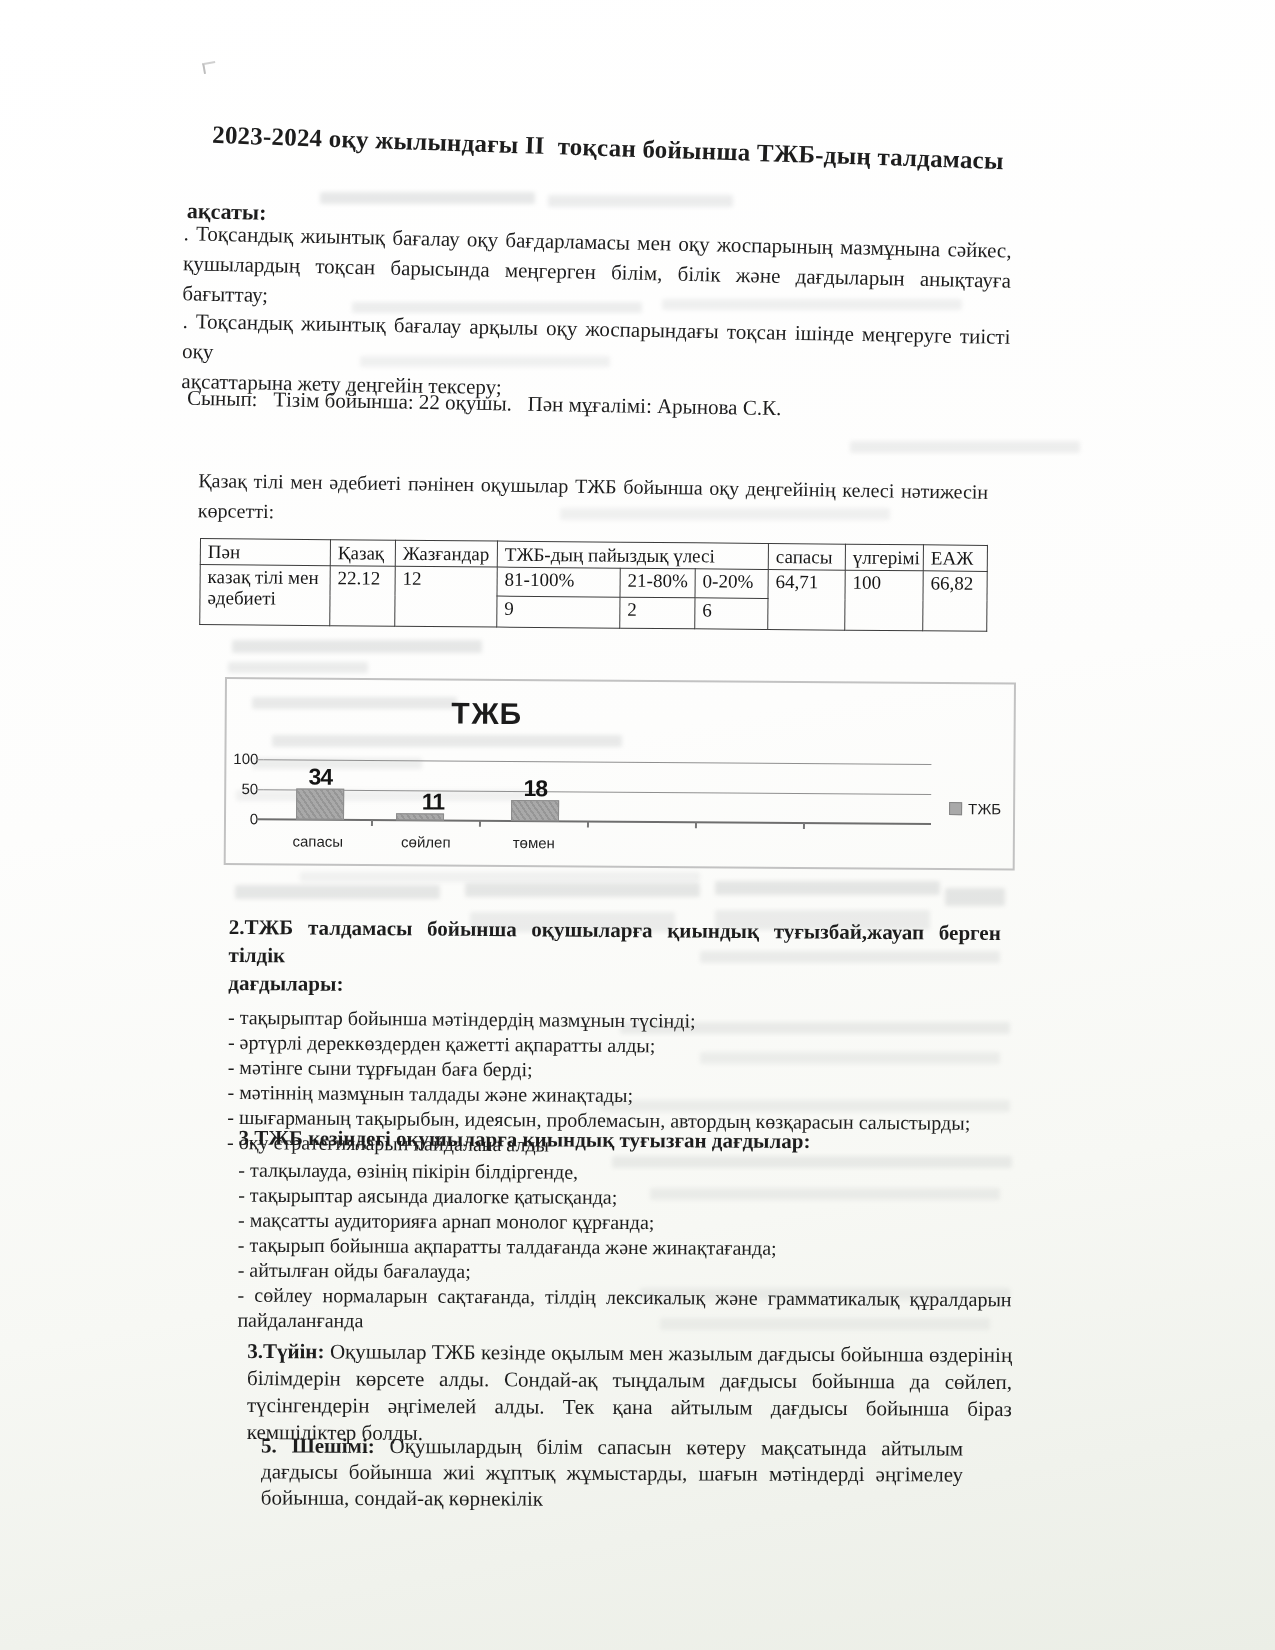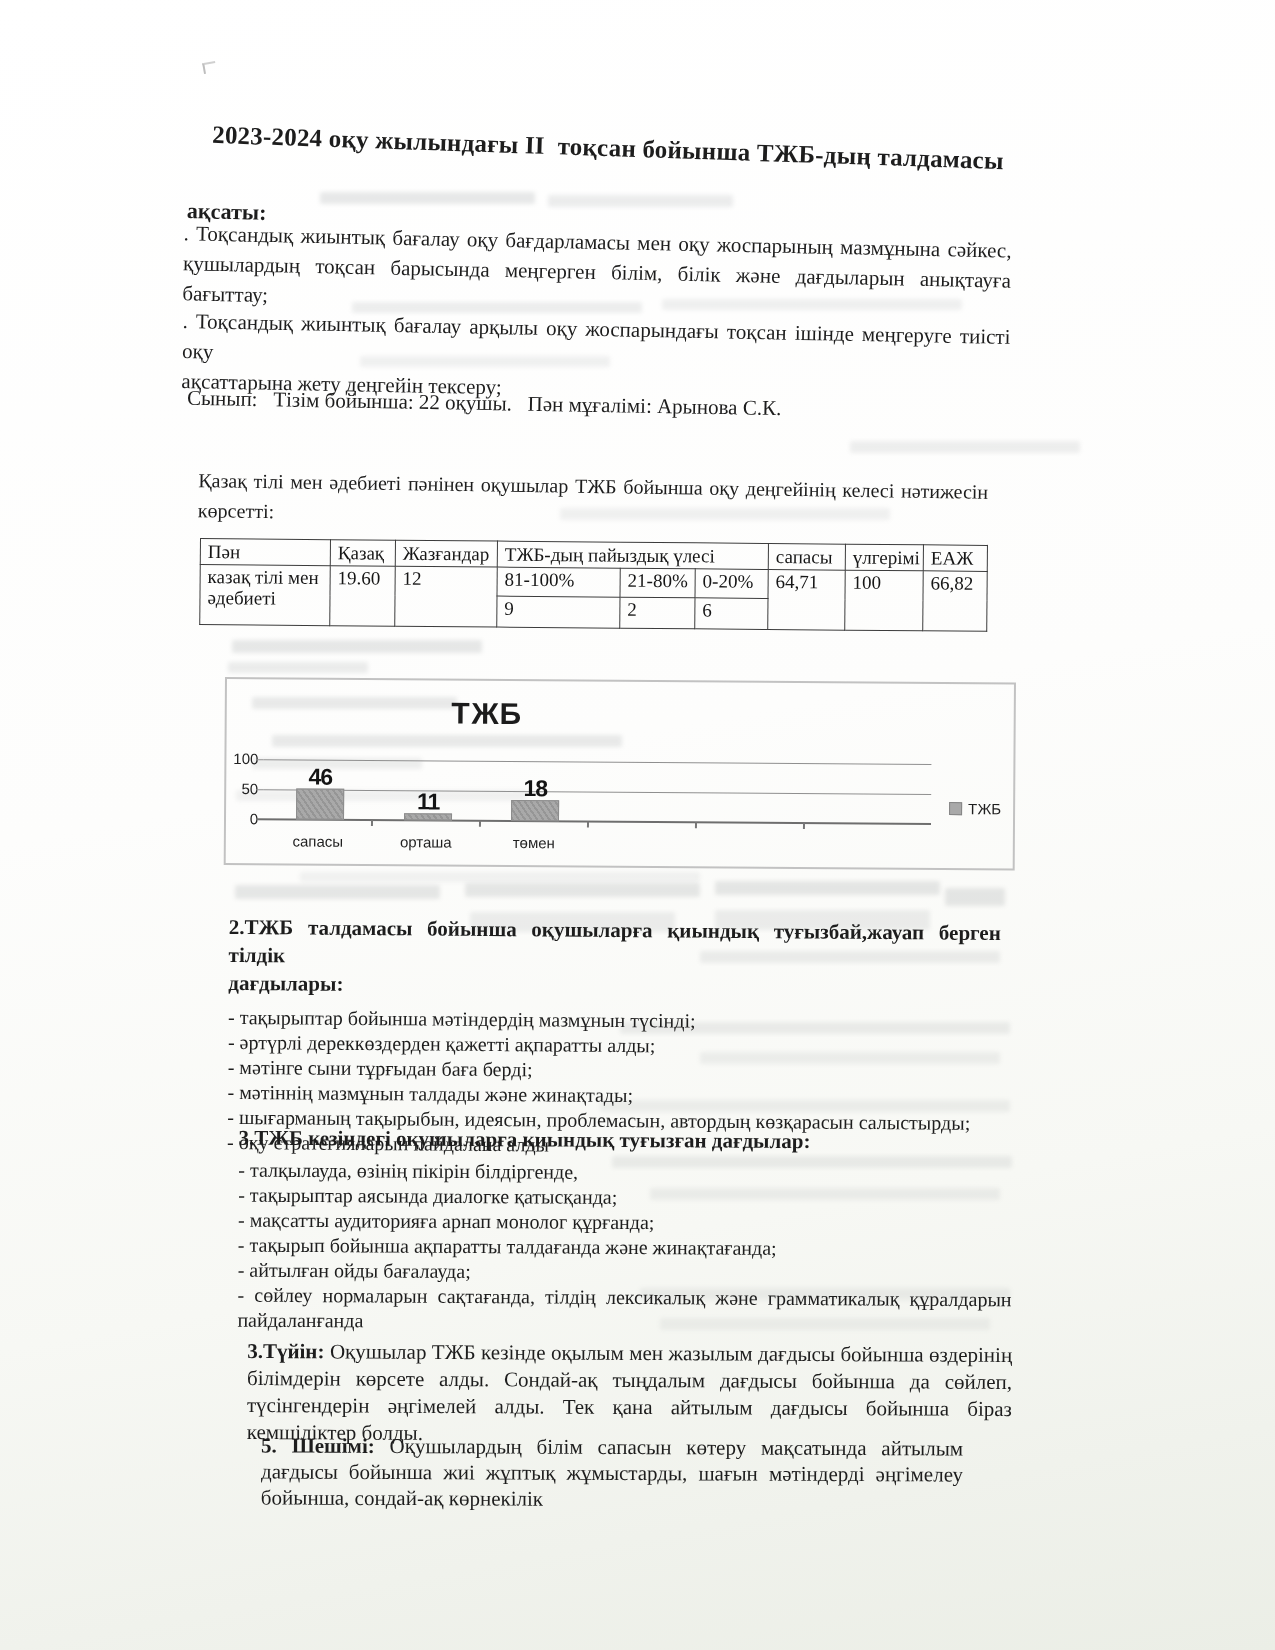--- a/index.html
+++ b/index.html
@@ -153,21 +153,21 @@
         <td>Пән</td>
         <td>Қазақ</td>
         <td>Жазғандар</td>
         <td colspan="3">ТЖБ-дың пайыздық үлесі</td>
         <td>сапасы</td>
         <td>үлгерімі</td>
         <td>ЕАЖ</td>
       </tr>
       <tr class="rowA">
         <td rowspan="2" class="wrap">казақ тілі мен әдебиеті</td>
-        <td rowspan="2">19.60</td>
+        <td rowspan="2">22.12</td>
         <td rowspan="2">12</td>
         <td>81-100%</td>
         <td>21-80%</td>
         <td>0-20%</td>
         <td rowspan="2">64,71</td>
         <td rowspan="2">100</td>
         <td rowspan="2">66,82</td>
       </tr>
       <tr class="rowB">
         <td>9</td>
@@ -193,35 +193,35 @@
           <span class="ltick"></span>
         </div>
       <div class="axis"></div>
       <div class="xtick" style="left:108px;"></div>
       <div class="xtick" style="left:216px;"></div>
       <div class="xtick" style="left:324px;"></div>
       <div class="xtick" style="left:432px;"></div>
       <div class="xtick" style="left:540px;"></div>
 
       <div class="bar-group" style="left:33px;">
-        <div class="bar-value">46</div>
+        <div class="bar-value">34</div>
         <div class="bar" style="height: 31.2px;"></div>
       </div>
-      <div class="bar-group" style="left:141px;">
+      <div class="bar-group" style="left:133px;align-items:flex-end;">
         <div class="bar-value">11</div>
         <div class="bar" style="height: 6.6px;"></div>
       </div>
       <div class="bar-group" style="left:248px;">
         <div class="bar-value">18</div>
         <div class="bar" style="height: 21px;"></div>
       </div>
     </div>
 
     <div class="cat-label" style="left:37px;">сапасы</div>
-    <div class="cat-label" style="left:145px;">орташа</div>
+    <div class="cat-label" style="left:145px;">сөйлеп</div>
     <div class="cat-label" style="left:253px;">төмен</div>
 
     <div class="legend">
       <span class="legend-swatch"></span>
       <span class="legend-label">ТЖБ</span>
     </div>
   </div>
 
   <div class="abs sec block-s2">
     <div class="h just">2.ТЖБ талдамасы бойынша оқушыларға  қиындық туғызбай,жауап берген тілдік</div>

